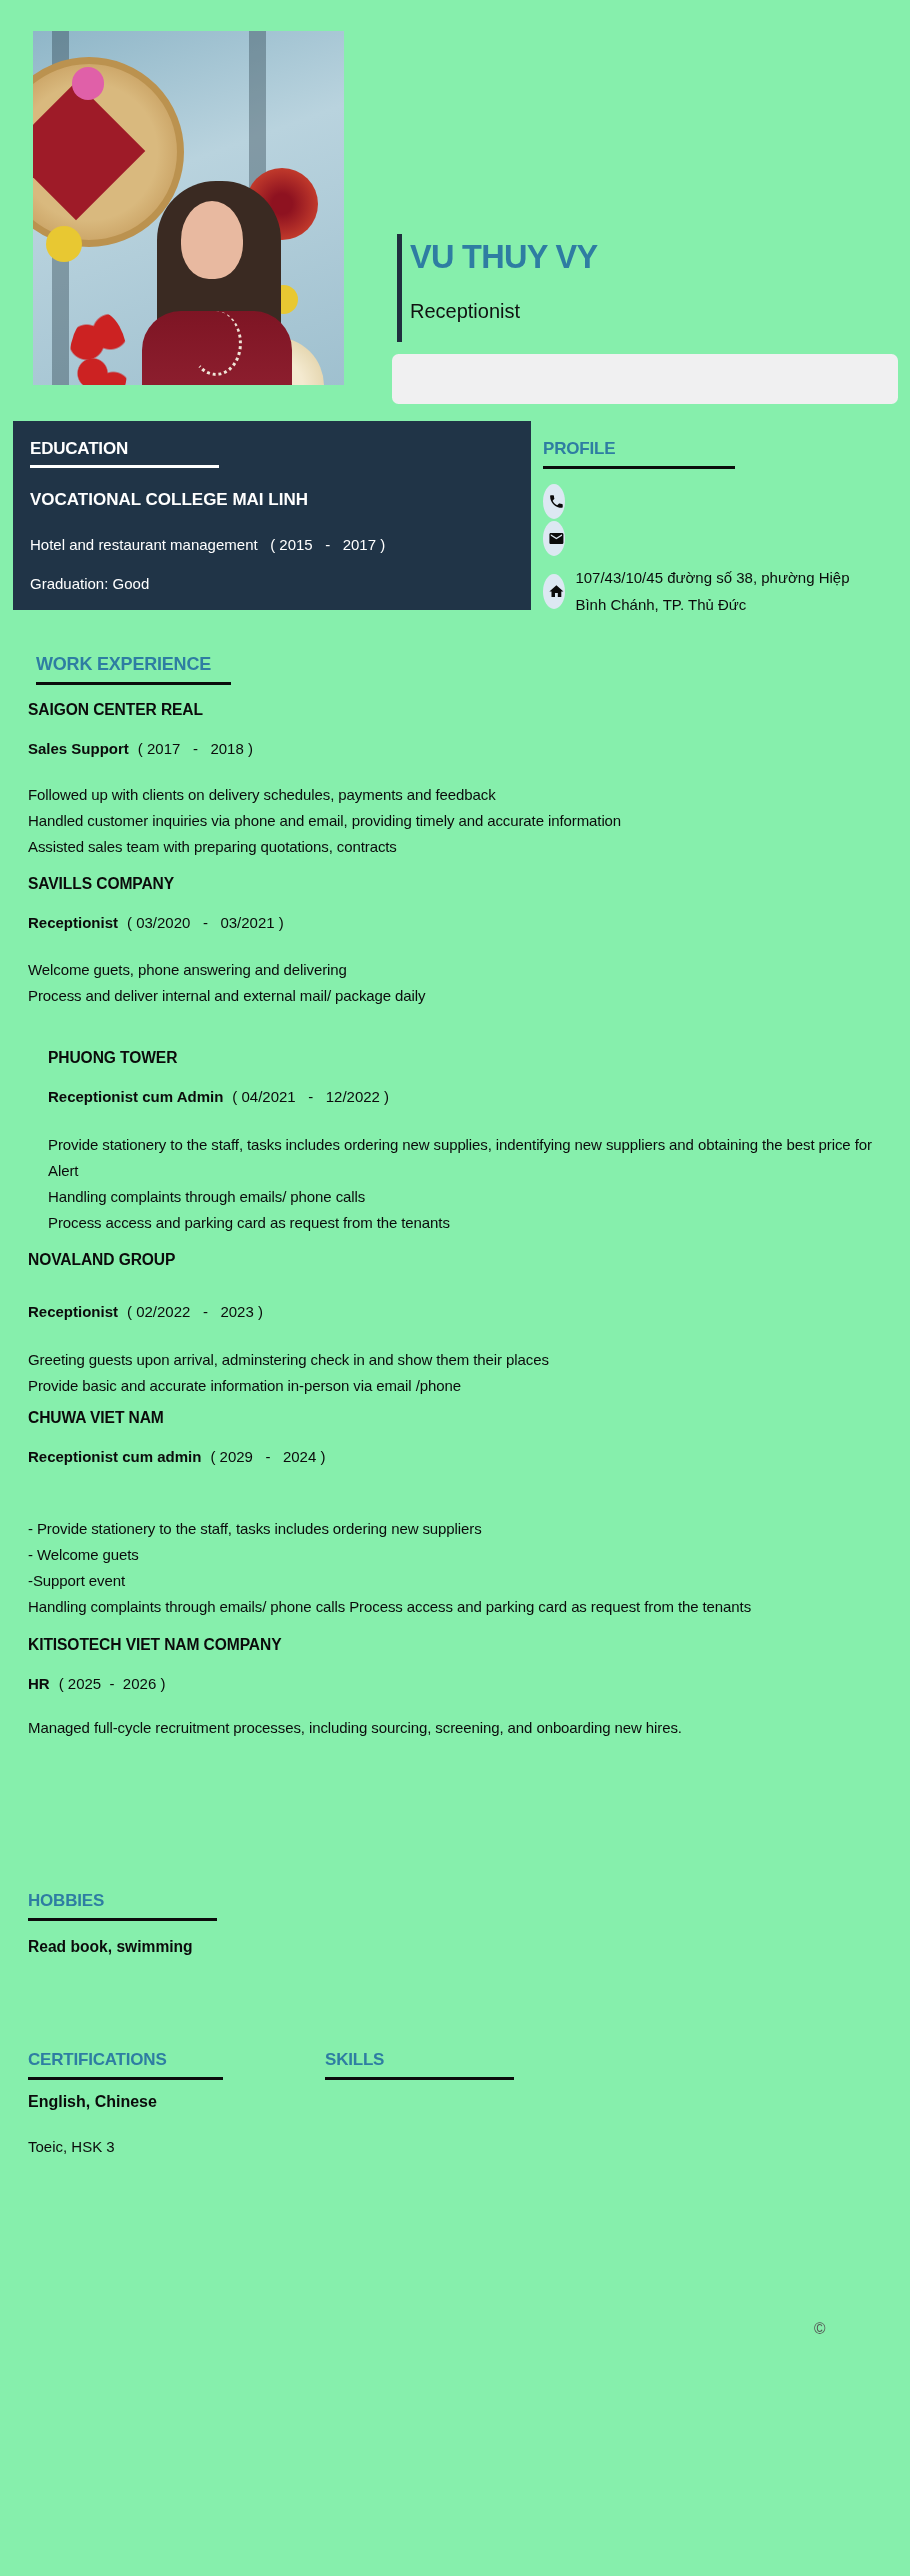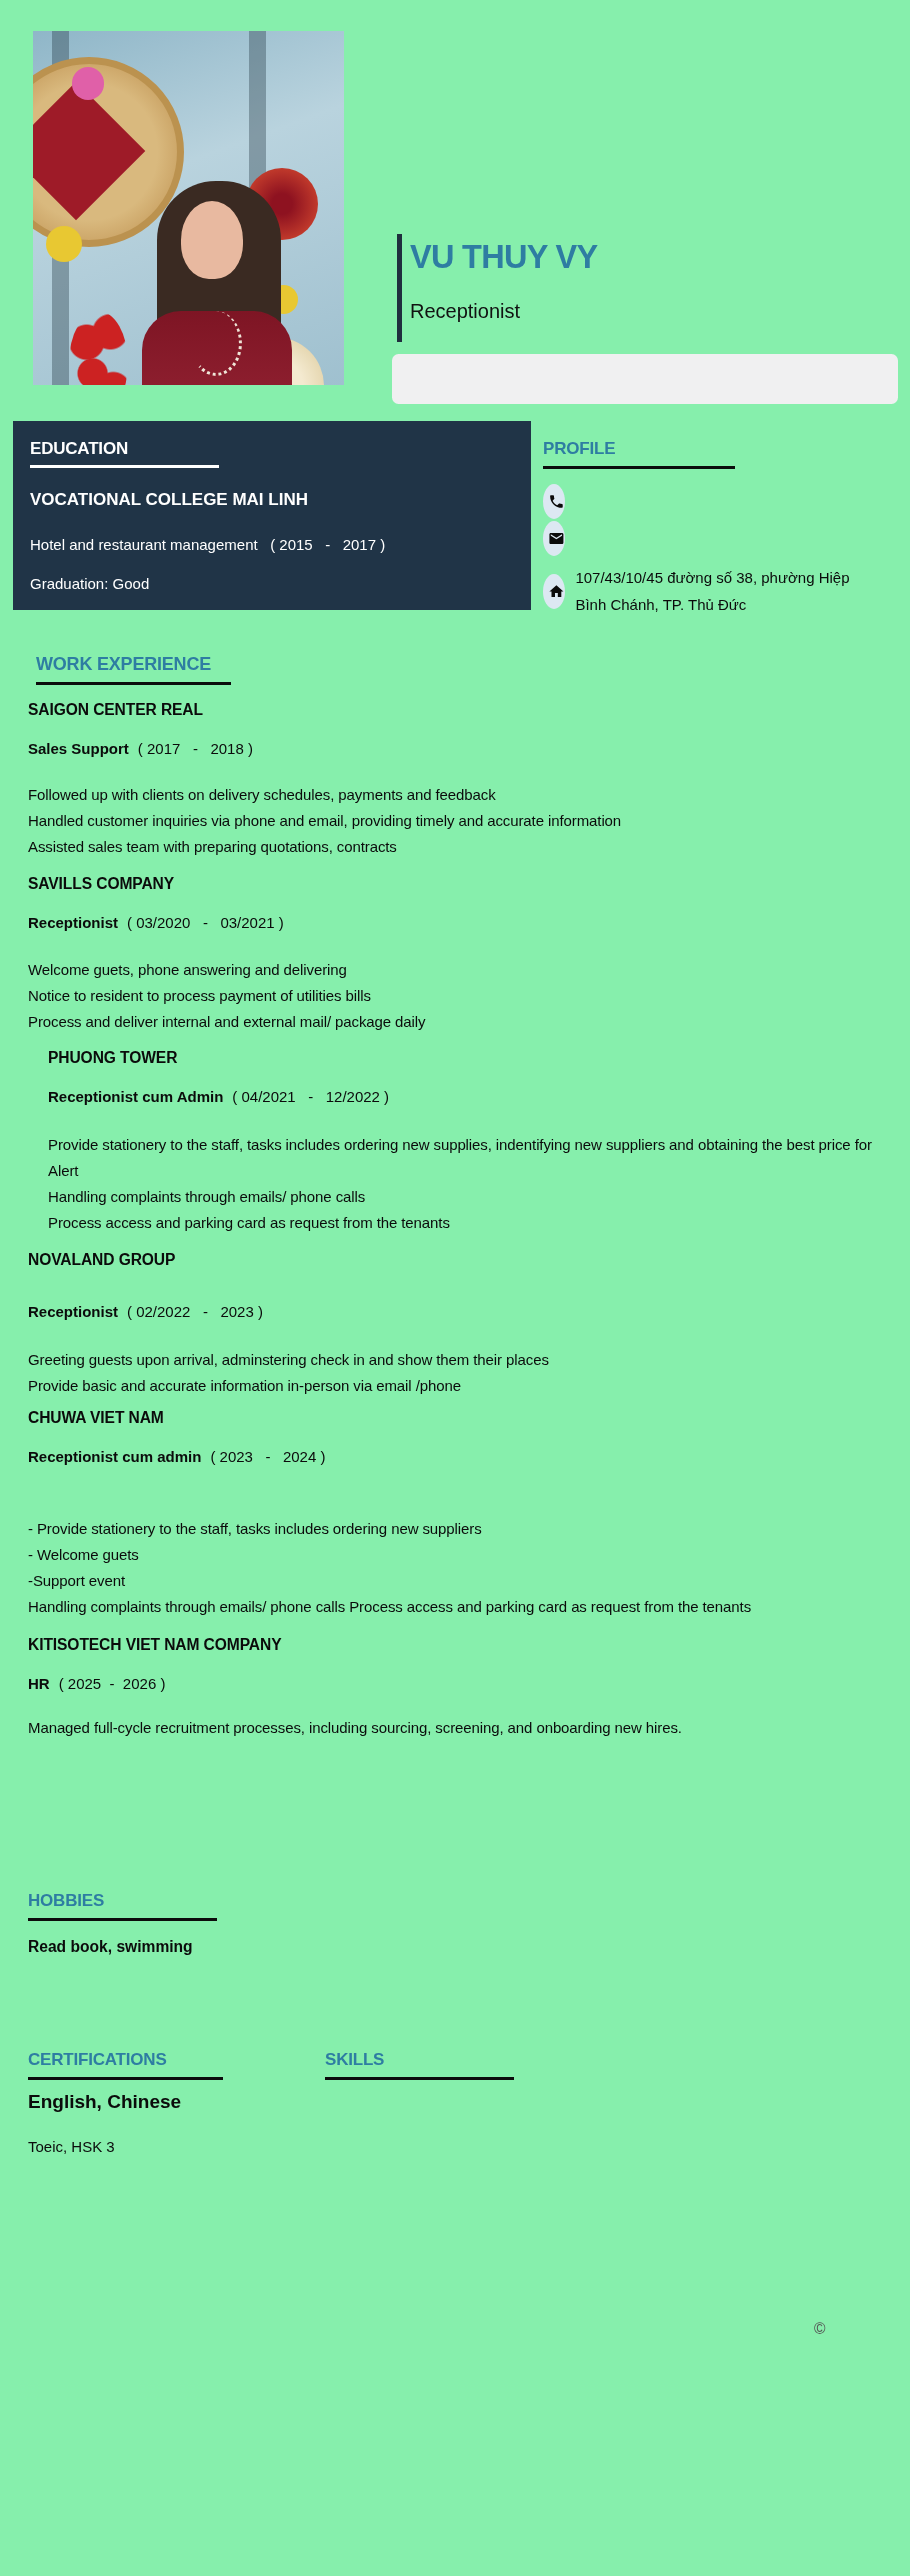--- a/index.html
+++ b/index.html
@@ -71,21 +71,21 @@
   .job4{top:1250px;} .job4 .role-line{margin-top:32.5px;} .job4 .bullets{margin-top:25px;}
   .job5{top:1408px;} .job5 .bullets{margin-top:49px;}
   .job6{top:1635px;} .job6 .bullets{margin-top:21.5px;}
 
   
   .hobbies{position:absolute;left:28px;top:1889px;}
   .hobbies .u{width:189px;}
   .hobbies-text{margin-top:15.6px;font-size:15.6px;font-weight:bold;line-height:19.5px;}
   .certs{position:absolute;left:28px;top:2048px;width:273px;}
   .certs .u{width:195px;}
-  .cert-langs{margin-top:11.7px;font-size:19px;font-weight:bold;line-height:19.5px;}
+  .cert-langs{margin-top:11.7px;font-size:16px;font-weight:bold;line-height:19.5px;}
   .cert-exams{margin-top:26px;font-size:15px;line-height:18px;}
   .skills{position:absolute;left:325px;top:2048px;width:273px;}
   .skills .u{width:189px;}
   .skill-list{margin-top:55px;font-size:15px;line-height:26px;}
   .copyright{position:absolute;left:814px;top:2320px;font-size:15.6px;color:#555;}
 </style>
 </head>
 <body>
 
 <div class="page">
@@ -170,21 +170,20 @@
     </div>
   </article>
 
   <article class="job job2">
     <h3 class="company">SAVILLS COMPANY</h3>
     <div class="role-line">
       <span class="role">Receptionist</span><span class="dates">( 03/2020   -   03/2021 )</span>
     </div>
     <div class="bullets">
       <div class="bullet">Welcome guets, phone answering and delivering</div>
-      <div class="bullet">Notice to resident to process payment of utilities bills</div>
       <div class="bullet">Process and deliver internal and external mail/ package daily</div>
     </div>
   </article>
 
   <article class="job job3">
     <h3 class="company">PHUONG TOWER</h3>
     <div class="role-line">
       <span class="role">Receptionist cum Admin</span><span class="dates">( 04/2021   -   12/2022 )</span>
     </div>
     <div class="bullets">
@@ -201,21 +200,21 @@
     </div>
     <div class="bullets">
       <div class="bullet">Greeting guests upon arrival, adminstering check in and show them their places</div>
       <div class="bullet">Provide basic and accurate information in-person via email /phone</div>
     </div>
   </article>
 
   <article class="job job5">
     <h3 class="company">CHUWA VIET NAM</h3>
     <div class="role-line">
-      <span class="role">Receptionist cum admin</span><span class="dates">( 2023   -   2024 )</span>
+      <span class="role">Receptionist cum admin</span><span class="dates">( 2029   -   2024 )</span>
     </div>
     <div class="bullets">
       <div class="bullet">- Provide stationery to the staff, tasks includes ordering new suppliers</div>
       <div class="bullet">- Welcome guets</div>
       <div class="bullet">-Support event</div>
       <div class="bullet">Handling complaints through emails/ phone calls Process access and parking card as request from the tenants</div>
     </div>
   </article>
 
   <article class="job job6">

